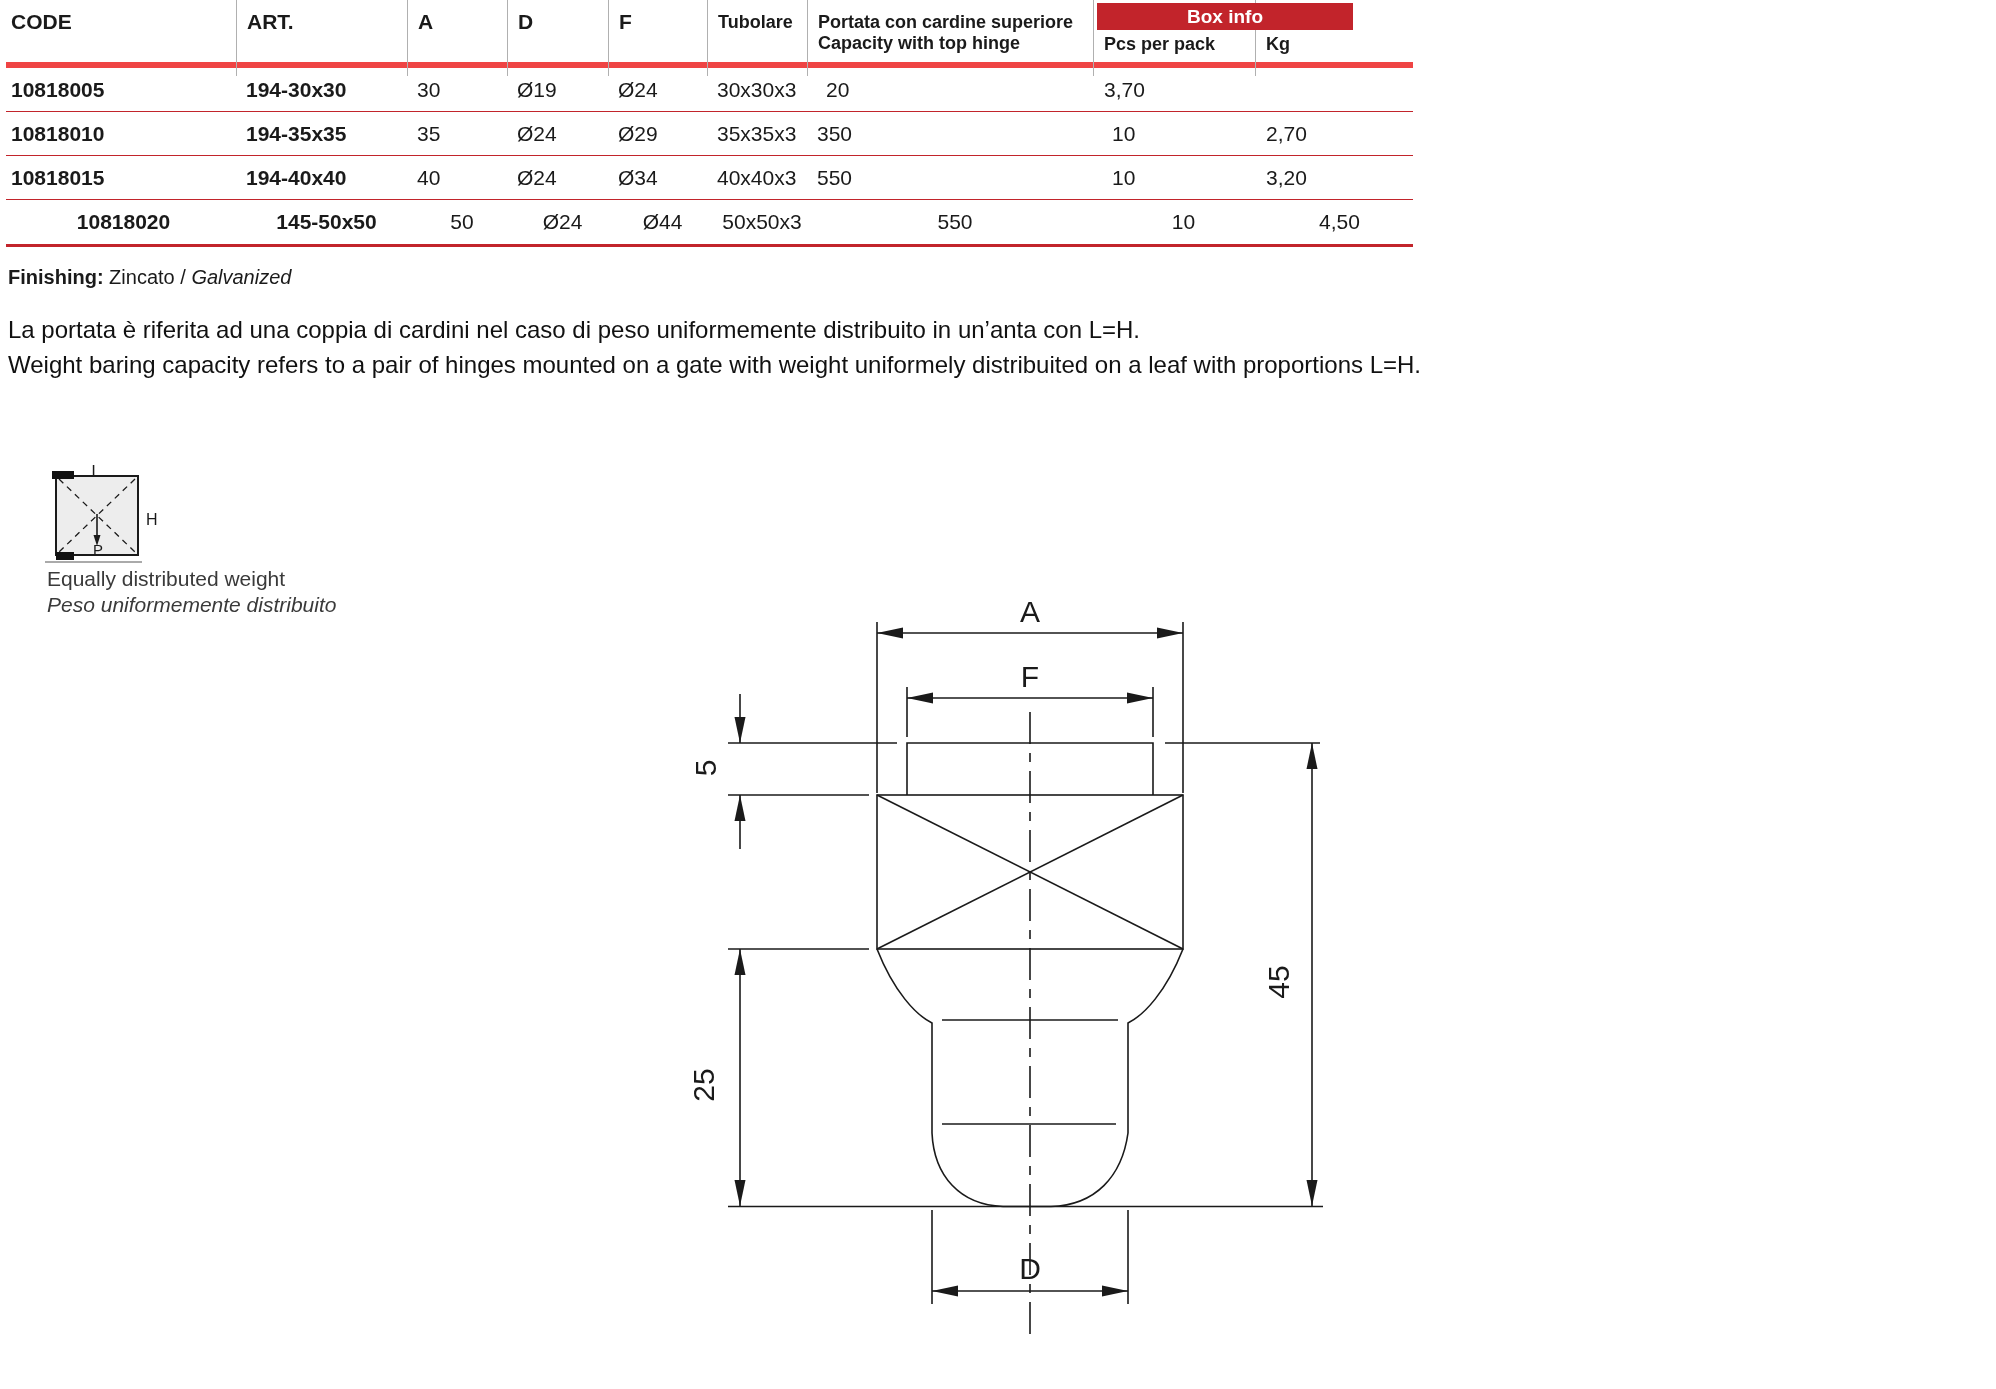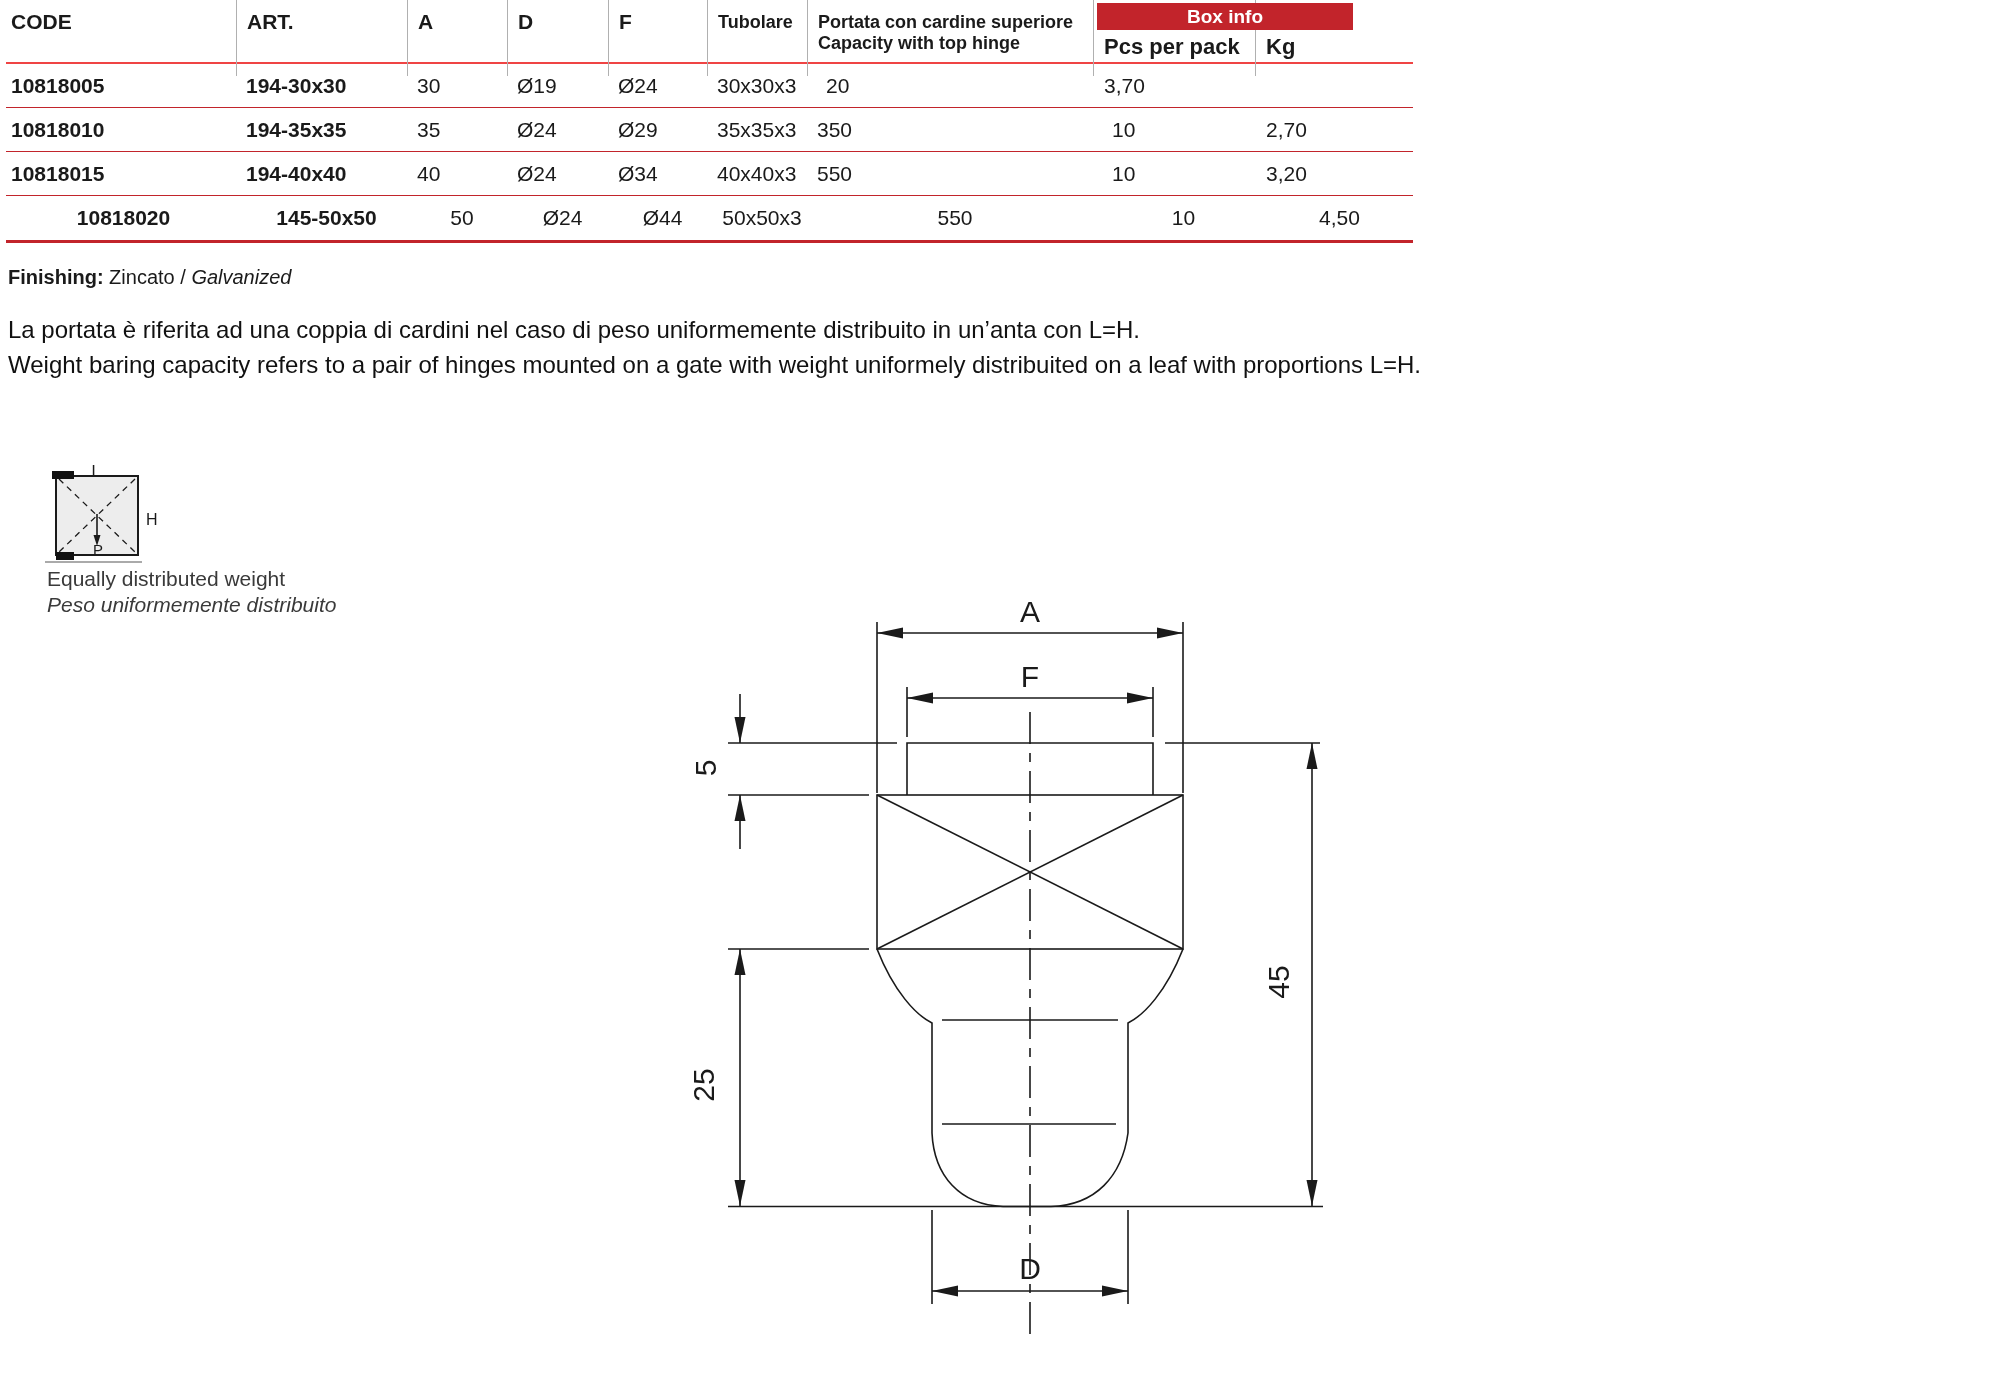--- a/index.html
+++ b/index.html
@@ -3,24 +3,24 @@
 <meta charset="utf-8">
 <style>
   html,body{margin:0;padding:0;}
   body{
     width:1996px;height:1389px;position:relative;background:#ffffff;
     font-family:"Liberation Sans", sans-serif;color:#1a1a1a;overflow:hidden;
   }
   
   .ptable{position:absolute;left:6px;top:0;width:1407px;}
   .grid{display:grid;grid-template-columns:230px 171px 100px 101px 99px 100px 286px 162px 158px;}
-  .thead{position:relative;height:62px;border-bottom:2px solid #ef4444;}
+  .thead{position:relative;height:62px;border-bottom:6px solid #ef4444;}
   .th{box-sizing:border-box;padding-left:10px;padding-top:10px;font-weight:bold;font-size:21px;}
   .th.sub{font-size:18px;padding-top:12px;line-height:21px;}
-  .th.low{padding-top:34px;font-size:22px;}
+  .th.low{padding-top:34px;font-size:18px;}
   .th.bl{border-left:1px solid #b0b0b0;height:76px;}
   .th.first{padding-left:5px;}
   .band{position:absolute;left:1091px;top:3px;width:256px;height:27px;background:#c2242b;
         color:#fff;font-weight:bold;font-size:19px;display:flex;align-items:center;justify-content:center;}
   .tr{height:43px;border-bottom:1.5px solid #c2242b;font-size:21px;}
   .tr.last{border-bottom:3px solid #c2242b;height:44px;text-align:center;}
   .td{box-sizing:border-box;padding-left:10px;line-height:43px;white-space:nowrap;overflow:hidden;}
   .td.first{padding-left:5px;font-weight:bold;}
   .td.b{font-weight:bold;}
   .td.pcs{padding-left:19px;}

